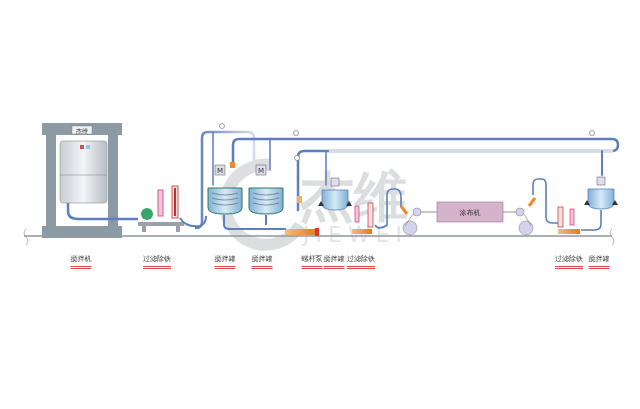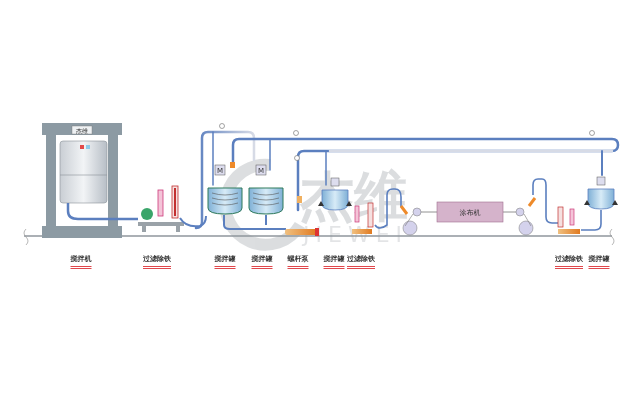--- a/index.html
+++ b/index.html
@@ -1,18 +1,18 @@
 <!DOCTYPE html>
 <html><head>
   <meta charset="utf-8">
   <style>
     html, body { margin: 0; padding: 0; background: #ffffff; }
     body { width: 640px; height: 409px; position: relative; overflow: hidden; font-family: "DejaVu Sans", sans-serif; }
     #stage { position: absolute; left: 0; top: 0; width: 640px; height: 409px; }
-    .label { position: absolute; top: 254px; font-size: 7px; color: #333; font-weight: bold; white-space: nowrap; transform: translateX(-50%); }
+    .label { position: absolute; top: 254px; font-size: 7px; color: #333; font-weight: normal; white-space: nowrap; transform: translateX(-50%); }
     .label::after { content: ""; display: block; height: 1px; background: #e0474c; margin-top: 2px; box-shadow: 0 2px 0 #e0474c; }
   </style>
 </head>
 <body>
 
 <svg id="stage" viewBox="0 0 640 409" xmlns="http://www.w3.org/2000/svg">
   <defs>
     <linearGradient id="steel" x1="0" x2="1">
       <stop offset="0" stop-color="#c9ced4"></stop>
         <stop offset="0.5" stop-color="#f2f4f6"></stop>
@@ -146,18 +146,18 @@
     <path d="M584 205 l3 -5 l3 5 z M612 205 l3 -5 l3 5 z" fill="#333"></path>
     <path d="M601 210 v14 q0 6 -6 6 h-14" stroke="#5b7fbf" stroke-width="1.6" fill="none"></path>
   </g>
 </svg>
 
 <div>
   <span class="label" style="left:81px">搅拌机</span>
   <span class="label" style="left:157px">过滤除铁</span>
   <span class="label" style="left:225px">搅拌罐</span>
   <span class="label" style="left:262px">搅拌罐</span>
-  <span class="label" style="left:298px">螺杆泵</span>
+  <span class="label" style="left:312px">螺杆泵</span>
   <span class="label" style="left:334px">搅拌罐</span>
   <span class="label" style="left:361px">过滤除铁</span>
   <span class="label" style="left:569px">过滤除铁</span>
   <span class="label" style="left:599px">搅拌罐</span>
 </div>
 
 </body></html>

